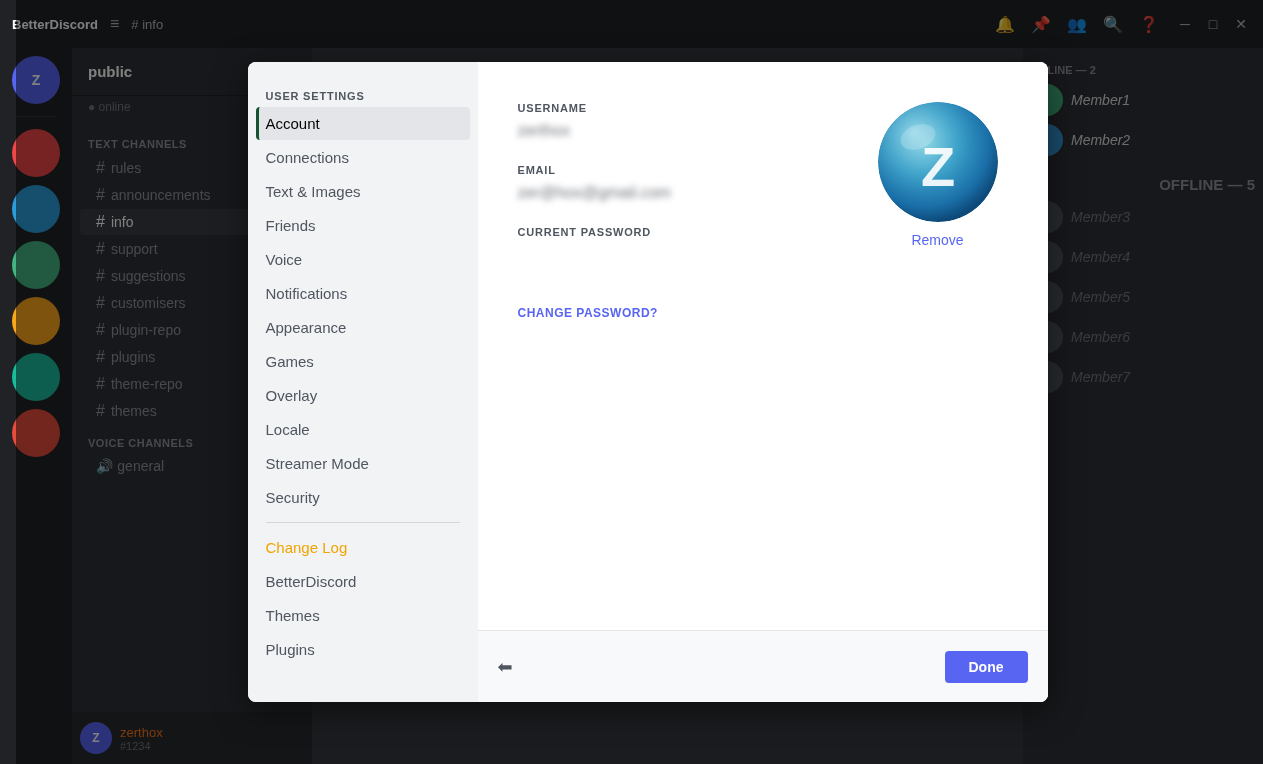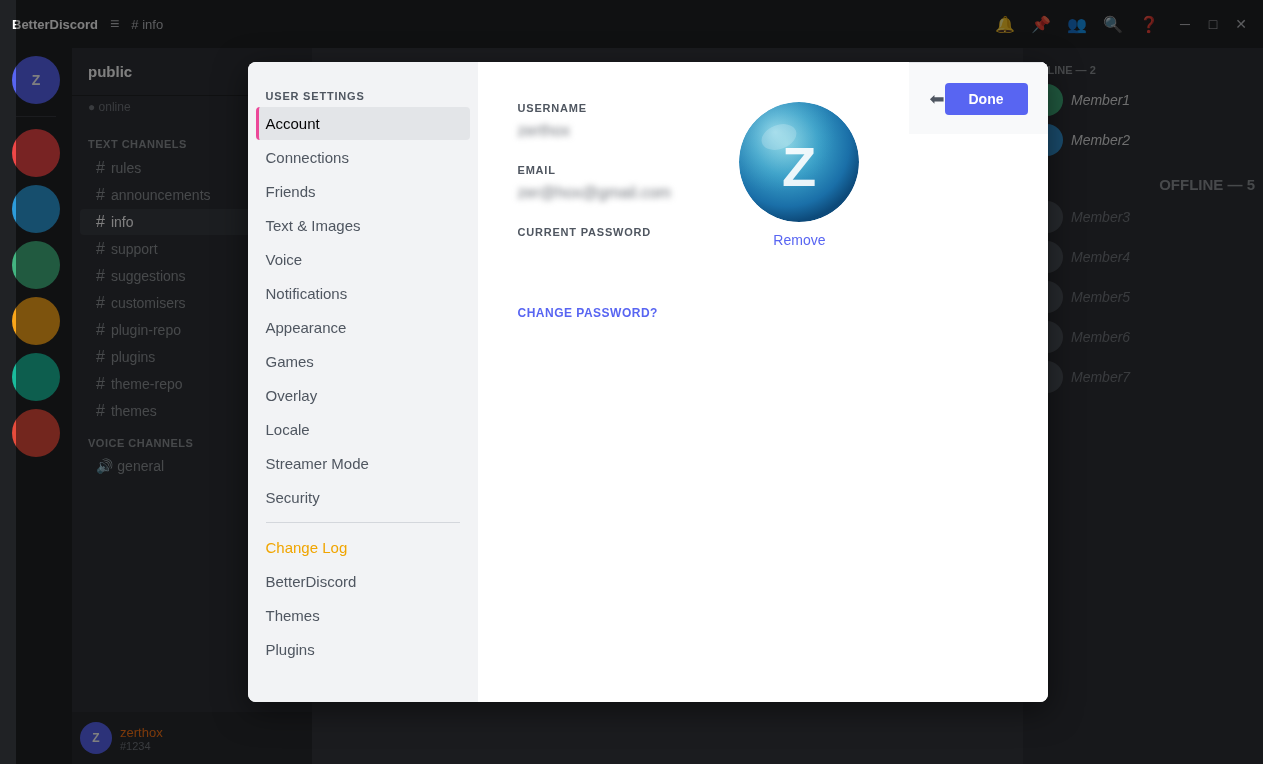--- a/index.html
+++ b/index.html
@@ -248,40 +248,40 @@
       border-radius: 4px;
       color: #4f5660;
       font-size: 15px;
       cursor: pointer;
       margin: 1px 0;
     }
 
     .settings-item.active {
       background: #e3e5e8;
       color: #060607;
-      border-left: 3px solid #ec4899;
+      border-left: 3px solid #14532d;
       padding-left: 7px;
     }
 
     .settings-item.highlight {
       color: #f0a500;
     }
 
     .settings-divider {
       height: 1px;
       background: #d4d7dc;
       margin: 8px 10px;
     }
 
     
     .settings-content {
       flex: 1;
       background: #fff;
       display: flex;
-      flex-direction: row;
+      flex-direction: column;
       overflow: hidden;
     }
 
     .settings-footer {
       height: 72px;
       background: #f8f9fa;
       border-top: 1px solid #e3e5e8;
       display: flex;
       align-items: center;
       justify-content: space-between;
@@ -494,24 +494,24 @@
     <div class="settings-sidebar">
       <div class="settings-title">USER SETTINGS</div>
 
       <div class="settings-item active">
         <span>Account</span>
       </div>
       <div class="settings-item">
         <span>Connections</span>
       </div>
       <div class="settings-item">
+        <span>Text &amp; Images</span>
+      </div>
+      <div class="settings-item">
         <span>Friends</span>
-      </div>
-      <div class="settings-item">
-        <span>Text &amp; Images</span>
       </div>
       <div class="settings-item">
         <span>Voice</span>
       </div>
       <div class="settings-item">
         <span>Notifications</span>
       </div>
       <div class="settings-item">
         <span>Appearance</span>
       </div>

